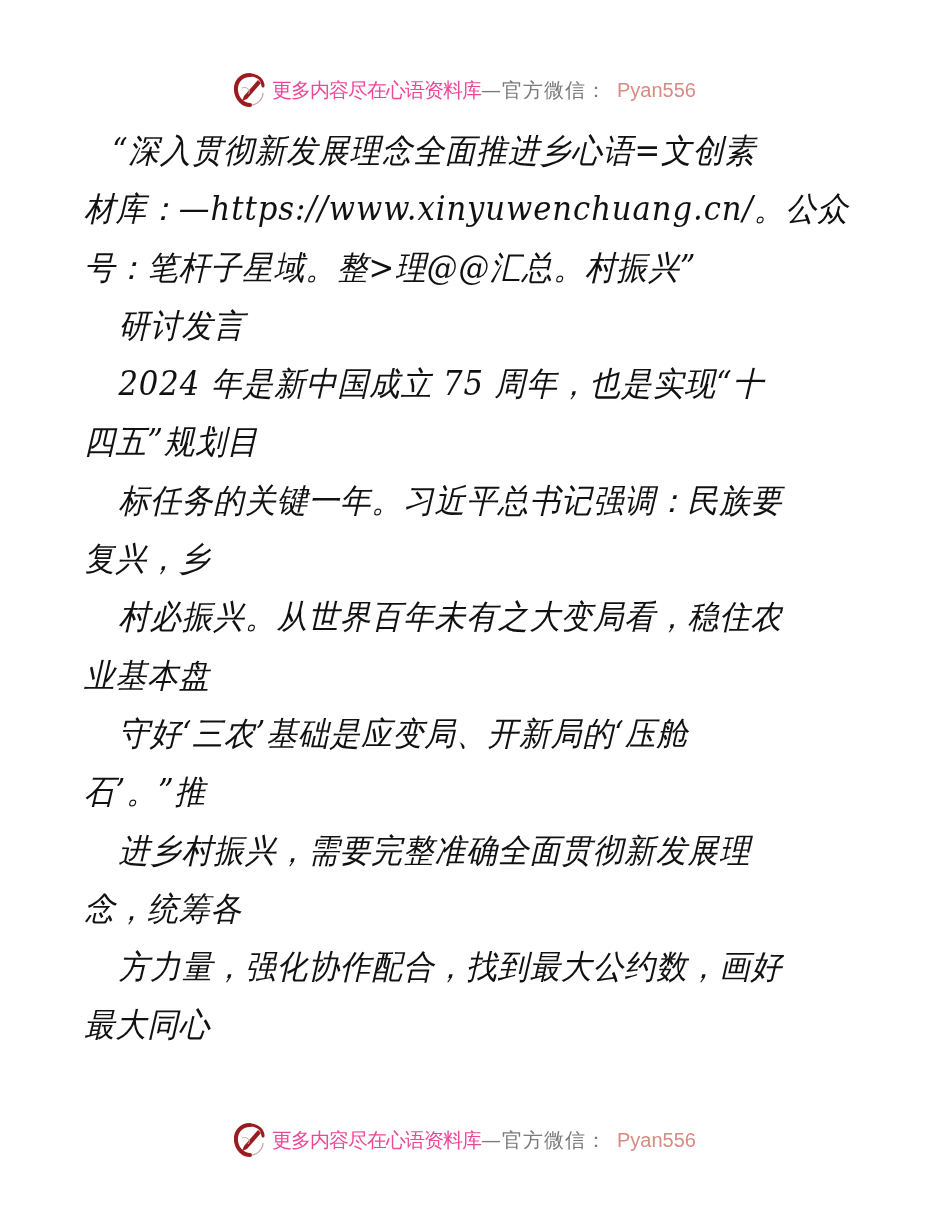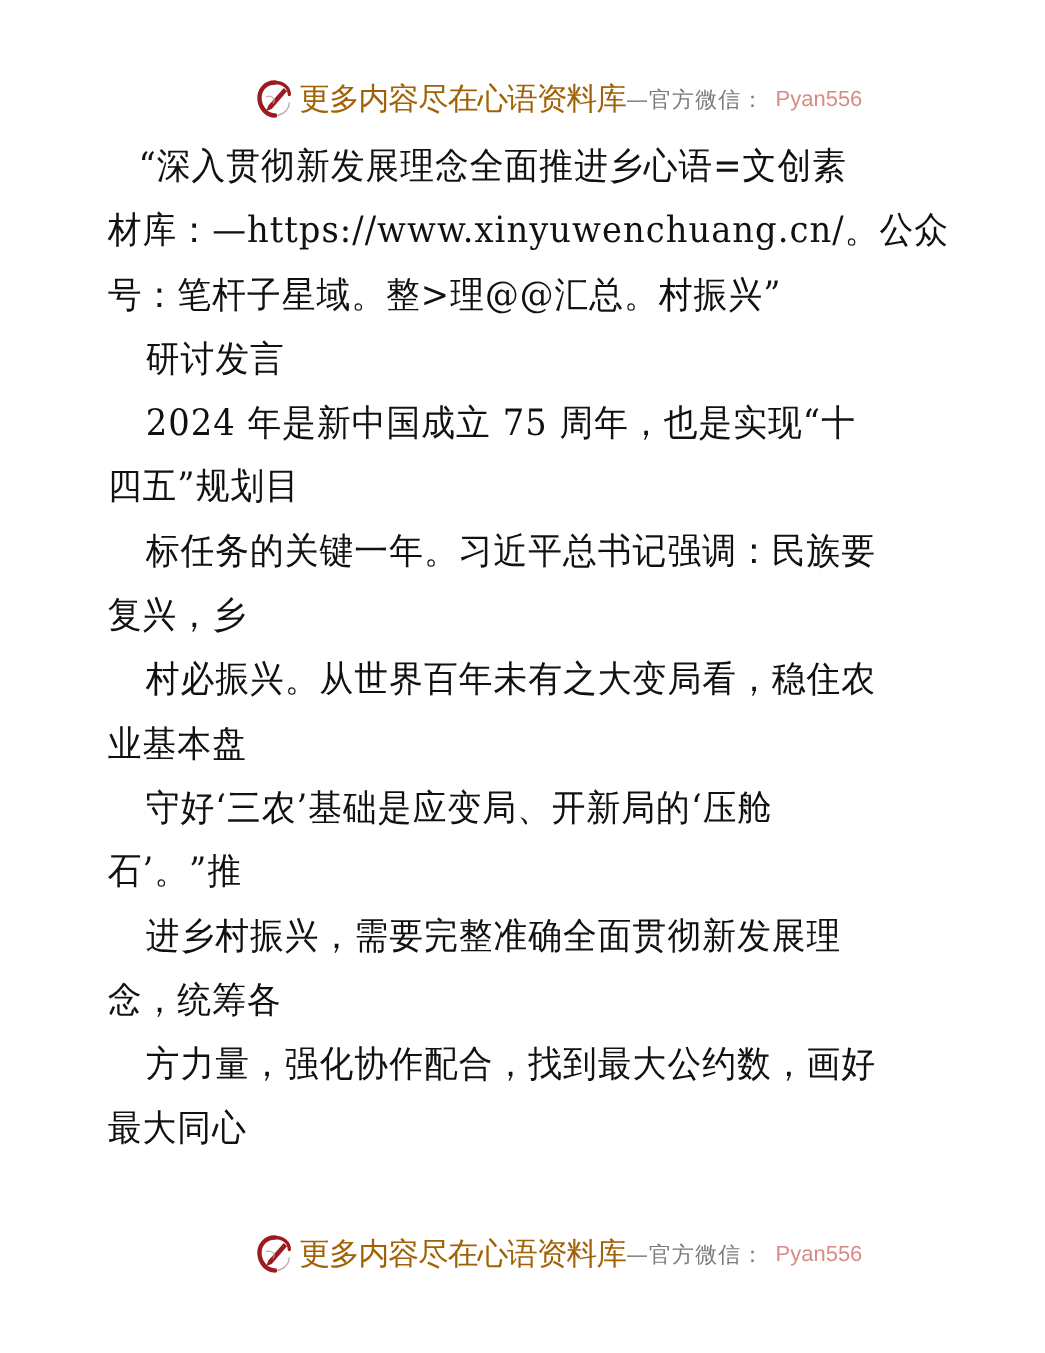--- a/index.html
+++ b/index.html
@@ -25,42 +25,43 @@
     }
     .watermark.top { top: 70px; }
     .watermark.bottom { top: 1120px; }
     .wm-logo {
       width: 36px;
       height: 36px;
       flex: 0 0 36px;
       margin-right: 4px;
     }
     .wm-red {
-      color: #a16207;
+      color: #ec4899;
       font-family: Liberation Sans, sans-serif;
-      font-size: 28px;
+      font-size: 20px;
       letter-spacing: -1px;
     }
     .wm-gray {
       color: #7a7a7a;
       font-family: "DejaVu Serif", "Liberation Serif", serif;
       font-size: 20px;
       letter-spacing: 1px;
     }
     .wm-id {
       color: #d88a84;
       font-family: "Liberation Sans", sans-serif;
       font-size: 20px;
       margin-left: 10px;
     }
     .doc {
       position: absolute;
-      left: 98px;
+      left: 84px;
       top: 122px;
       width: 760px;
+      font-style: italic;
     }
     .line {
       height: 58.3px;
       line-height: 58.3px;
       font-size: 33px;
       color: #111111;
       white-space: nowrap;
       letter-spacing: 1px;
       transform: scaleX(0.93);
       transform-origin: left center;

